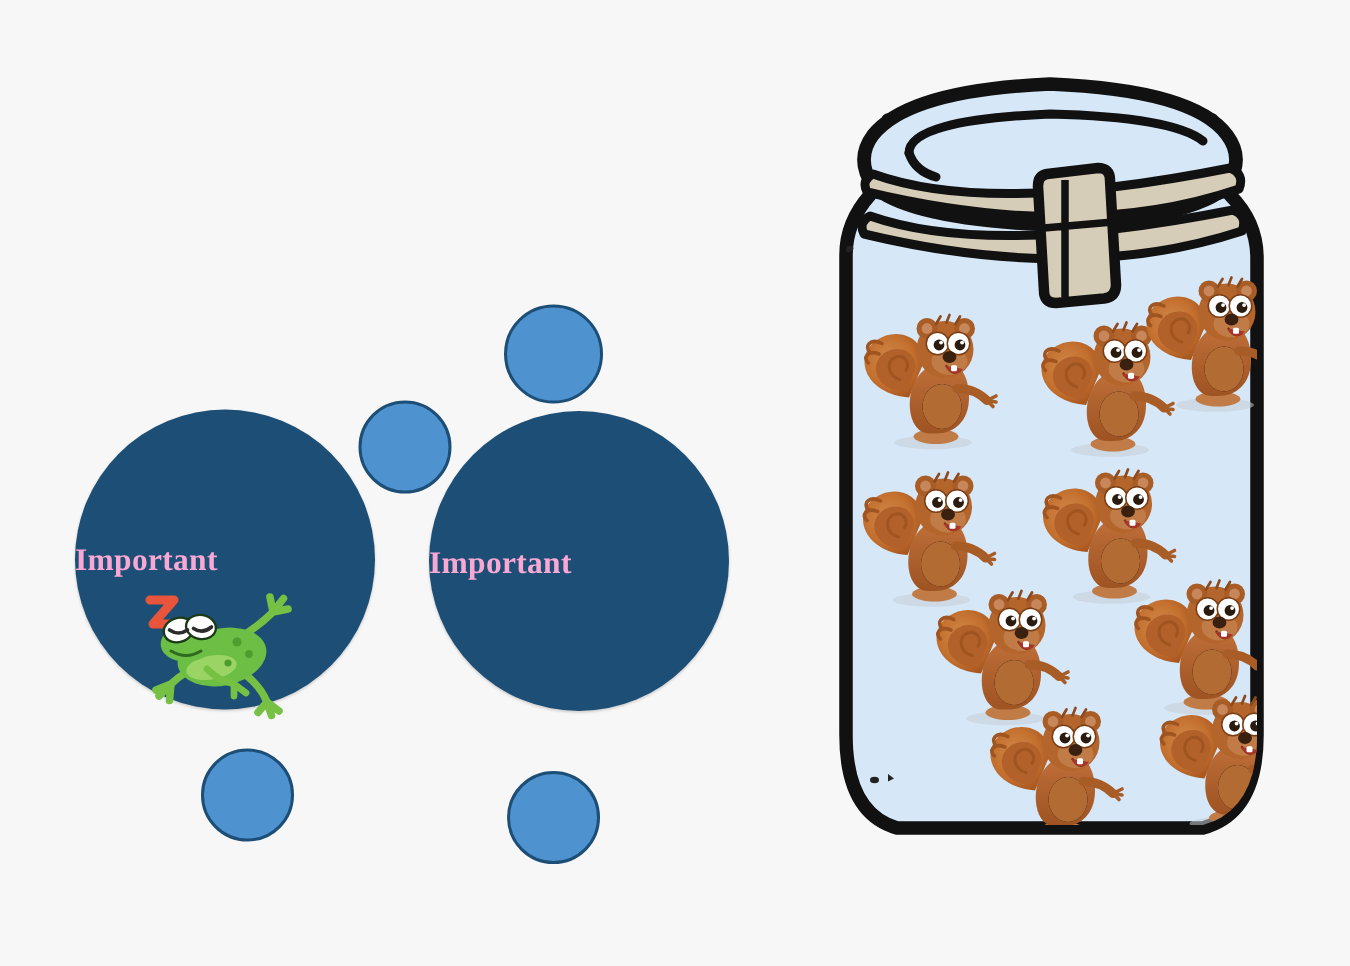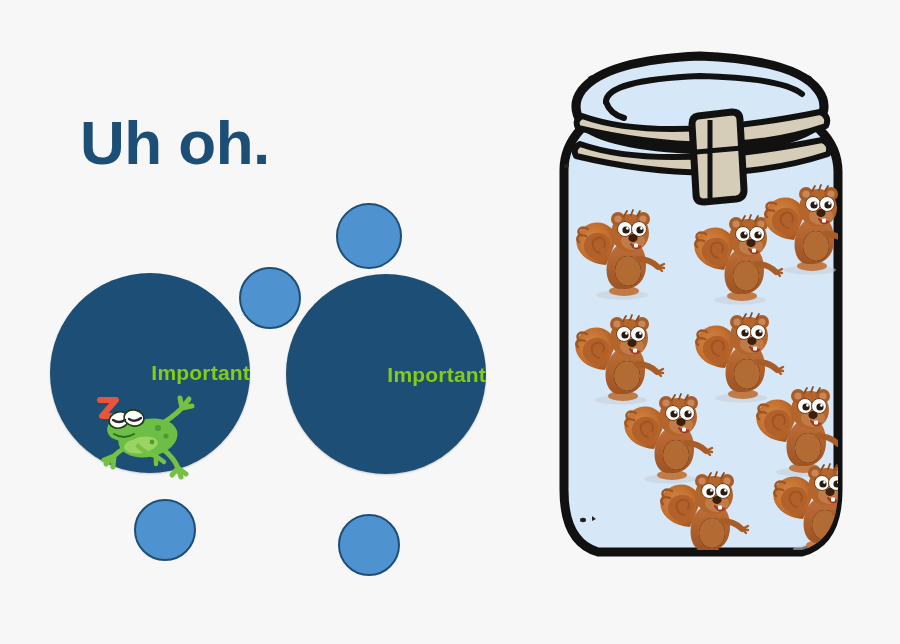--- a/index.html
+++ b/index.html
@@ -41,26 +41,27 @@
     box-shadow: 0 1px 2px rgba(0,0,0,0.18);
   }
   .bubble-light {
     background: #4e93d0;
     border: 2px solid #1d4e76;
     box-sizing: border-box;
   }
   .bubble-label {
     position: absolute;
     width: 100%;
-    text-align: right;
-    color: #84cc16;
+    text-align: left;
+    color: #f9a8d4;
     font-size: 21px;
     font-weight: bold;
     letter-spacing: 0.2px;
     white-space: nowrap;
+    font-family: Liberation Serif, serif;
   }
   #frog-holder {
     position: absolute;
     left: 86px;
     top: 382px;
     width: 130px;
     height: 100px;
   }
   #jar-holder {
     position: absolute;
@@ -69,21 +70,20 @@
     width: 360px;
     height: 570px;
   }
   svg { display: block; overflow: visible; }
 </style>
 </head>
 <body>
 
 <div id="slide">
 
-  <div id="title">Uh oh.</div>
 
   <div class="bubble bubble-dark" style="left:50px; top:273px; width:200px; height:200px;">
     <div class="bubble-label" style="top:88px; font-weight:600;">Important</div>
   </div>
 
   <div class="bubble bubble-dark" style="left:286px; top:274px; width:200px; height:200px;">
     <div class="bubble-label" style="top:89px;">Important</div>
   </div>
 
   <div class="bubble bubble-light" style="left:336px; top:203px; width:66px; height:66px;"></div>

